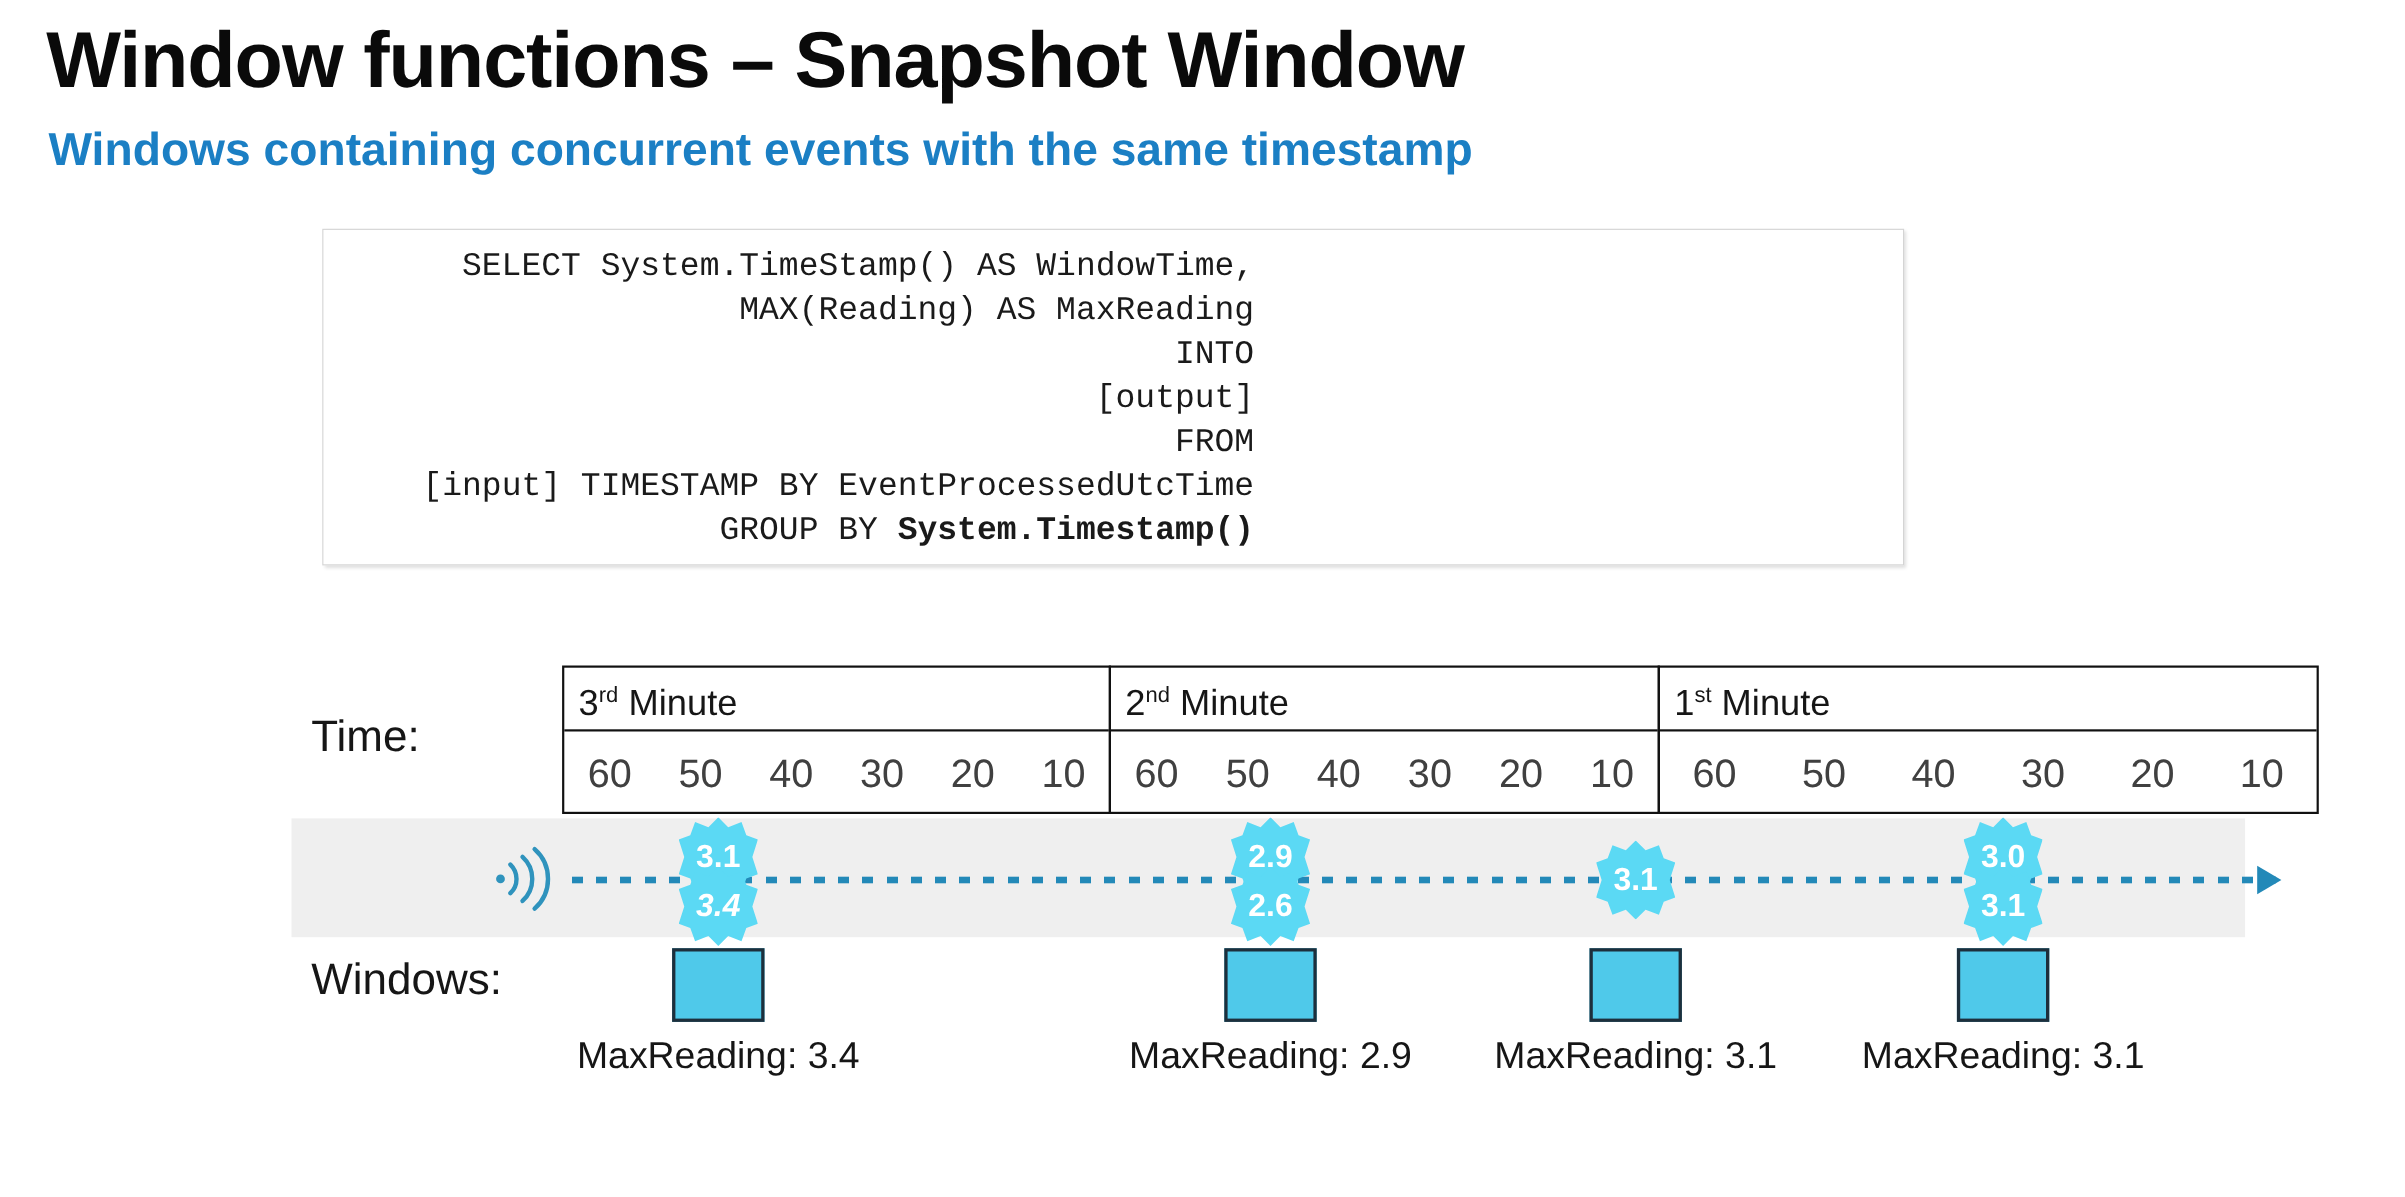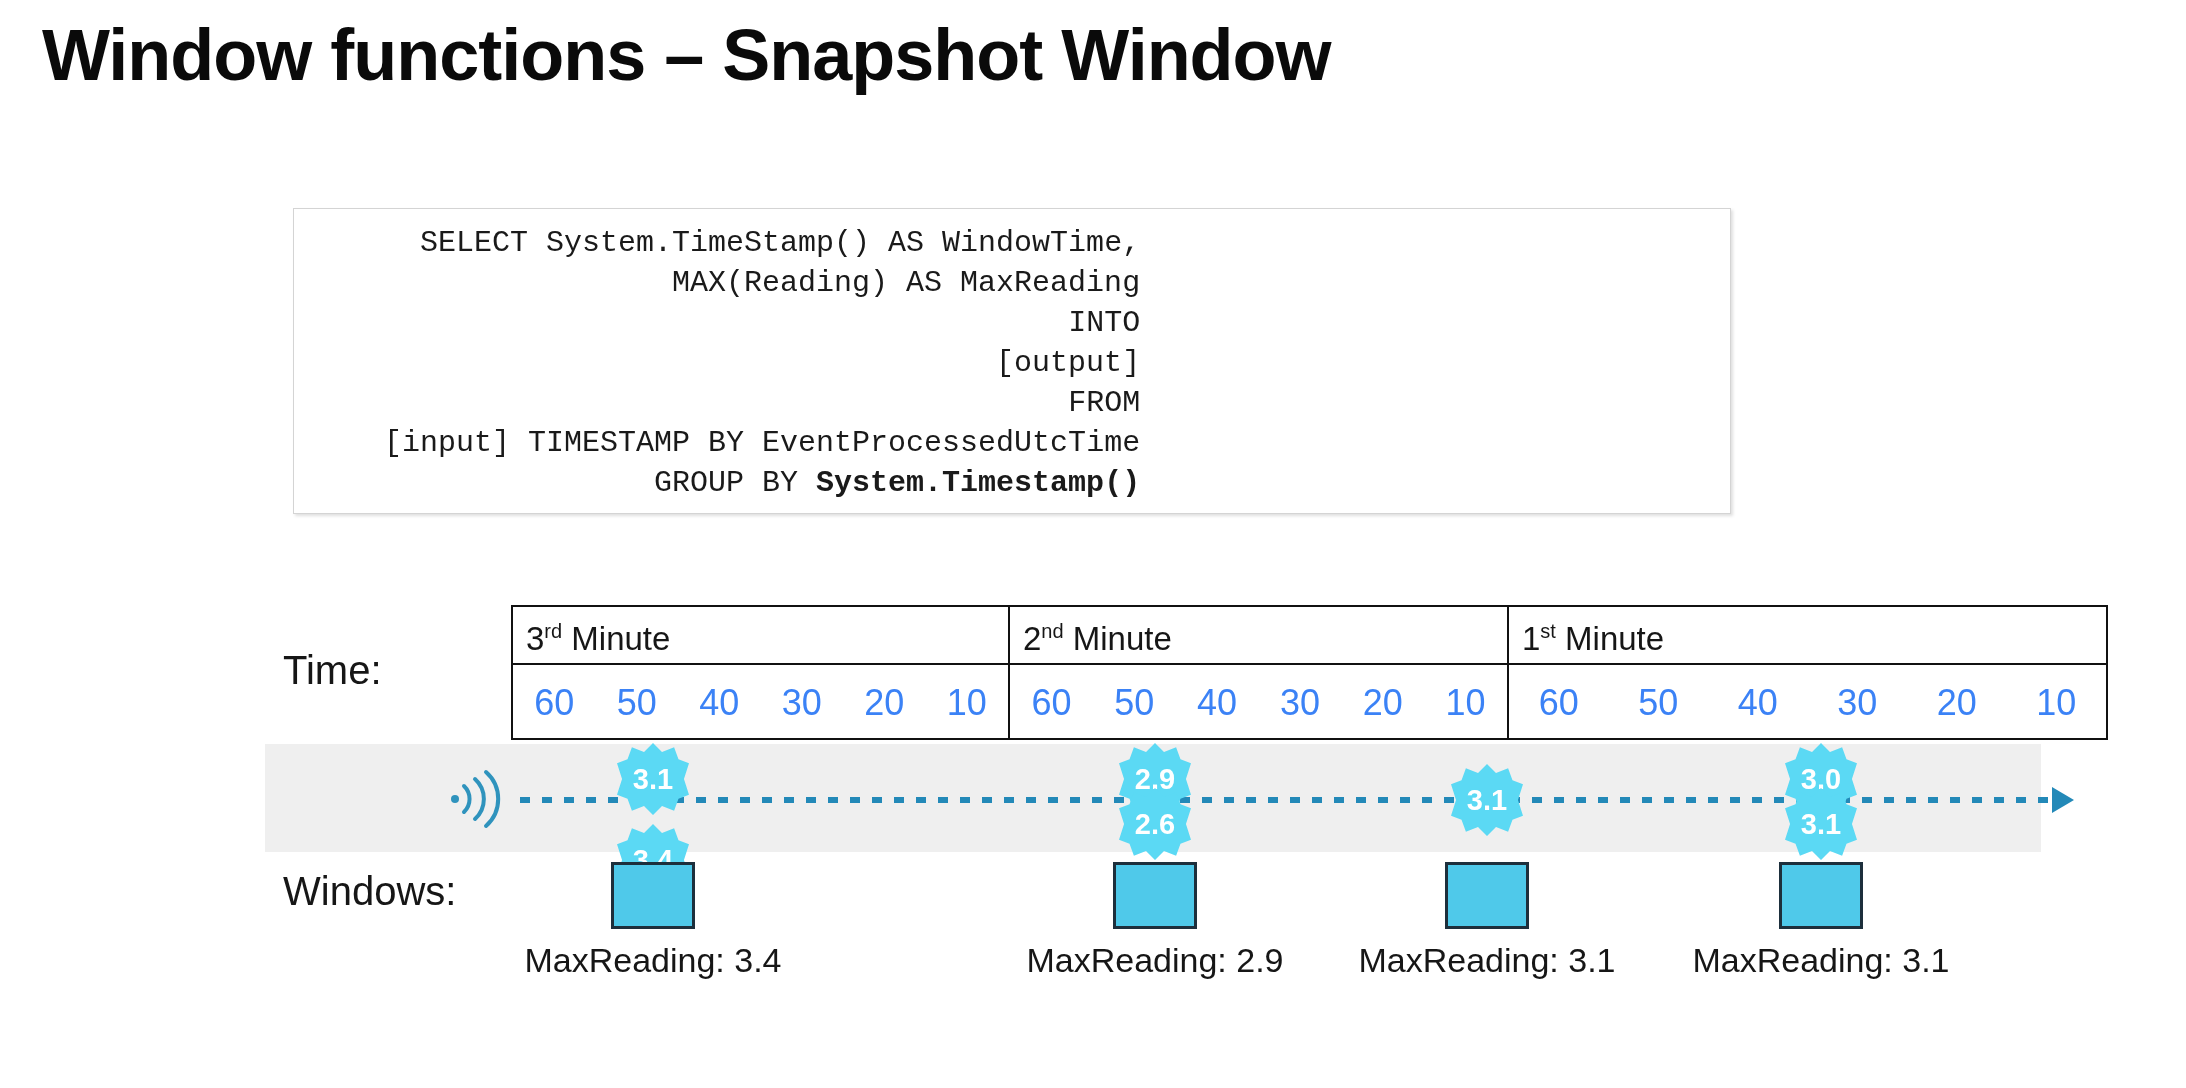--- a/index.html
+++ b/index.html
@@ -111,21 +111,21 @@
     left: 0; right: 0;
     top: 58px;
     height: 75px;
     display: flex;
     align-items: center;
   }
   .tick {
     flex: 1 1 0;
     text-align: center;
     font-size: 36px;
-    color: #3b82f6;
+    color: #404040;
   }
 
   
   #events-band {
     position: absolute;
     left: 265px;
     top: 744px;
     width: 1776px;
     height: 108px;
     background: #efefef;
@@ -194,20 +194,21 @@
     text-align: center;
     transform: translateX(-50%);
   }
 </style>
 </head>
 <body>
 
 <div id="slide">
 
   <div id="title">Window functions – Snapshot Window</div>
+  <div id="subtitle">Windows containing concurrent events with the same timestamp</div>
 
   <div id="code-box">
     <div id="code-text">SELECT System.TimeStamp() AS WindowTime,
        MAX(Reading) AS MaxReading
 INTO
     [output]
 FROM
     [input] TIMESTAMP BY EventProcessedUtcTime
 GROUP BY <b>System.Timestamp()</b></div>
   </div>
@@ -264,21 +265,21 @@
       <path d="M31 11 A 27 27 0 0 1 31 51" stroke="#2f93bd" stroke-width="4" fill="none" stroke-linecap="round"></path>
       <path d="M42 4 A 36 36 0 0 1 42 58" stroke="#2f93bd" stroke-width="4" fill="none" stroke-linecap="round"></path>
     </svg>
   </div>
 
   <div id="event-line"></div>
   <div id="event-arrow"></div>
 
   <div id="bursts-layer">
       <div class="burst" style="left: 617px; top: 743px;">3.1</div>
-      <div class="burst" style="left: 617px; top: 824px;">3.4</div>
+      <div class="burst" style="left: 617px; top: 788px; font-style: italic;">3.4</div>
       <div class="burst" style="left: 1119px; top: 743px;">2.9</div>
       <div class="burst" style="left: 1119px; top: 788px;">2.6</div>
       <div class="burst" style="left: 1451px; top: 764px;">3.1</div>
       <div class="burst" style="left: 1785px; top: 743px;">3.0</div>
       <div class="burst" style="left: 1785px; top: 788px;">3.1</div>
     </div>
   <div id="windows-layer">
       <div class="win-box" style="left: 611px;"></div>
       <div class="win-label" style="left: 653px;">MaxReading: 3.4</div>
       <div class="win-box" style="left: 1113px;"></div>

